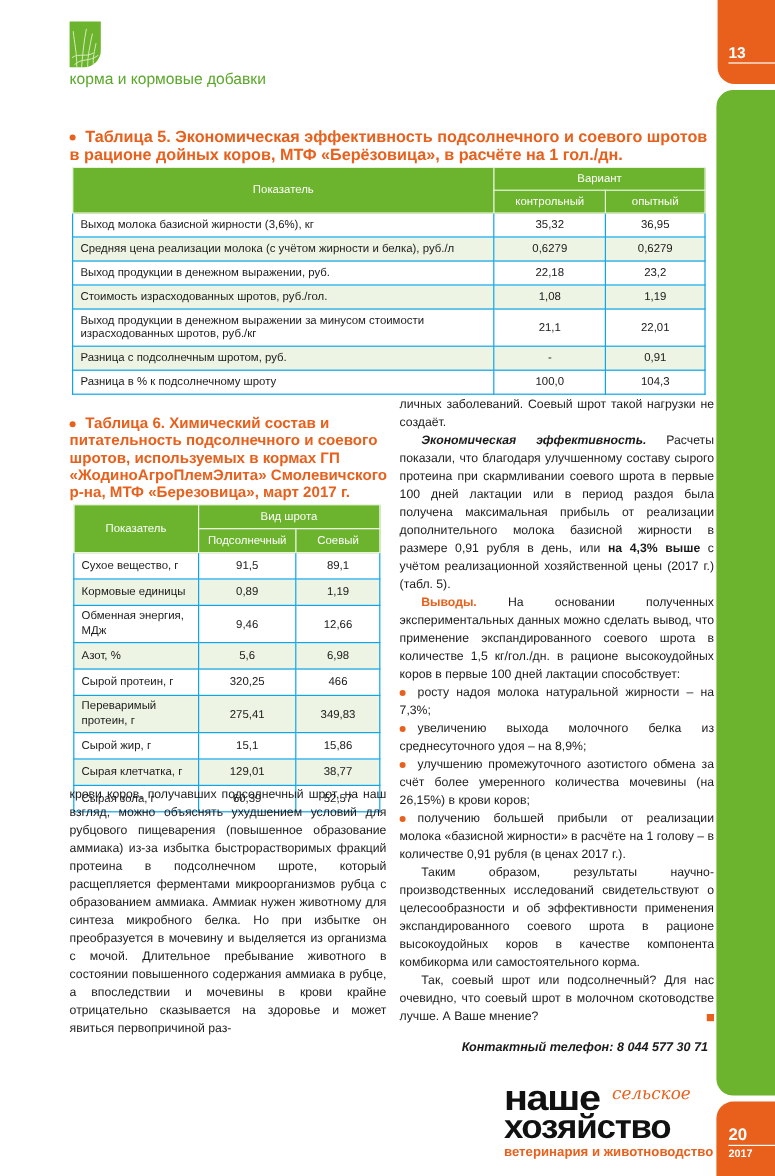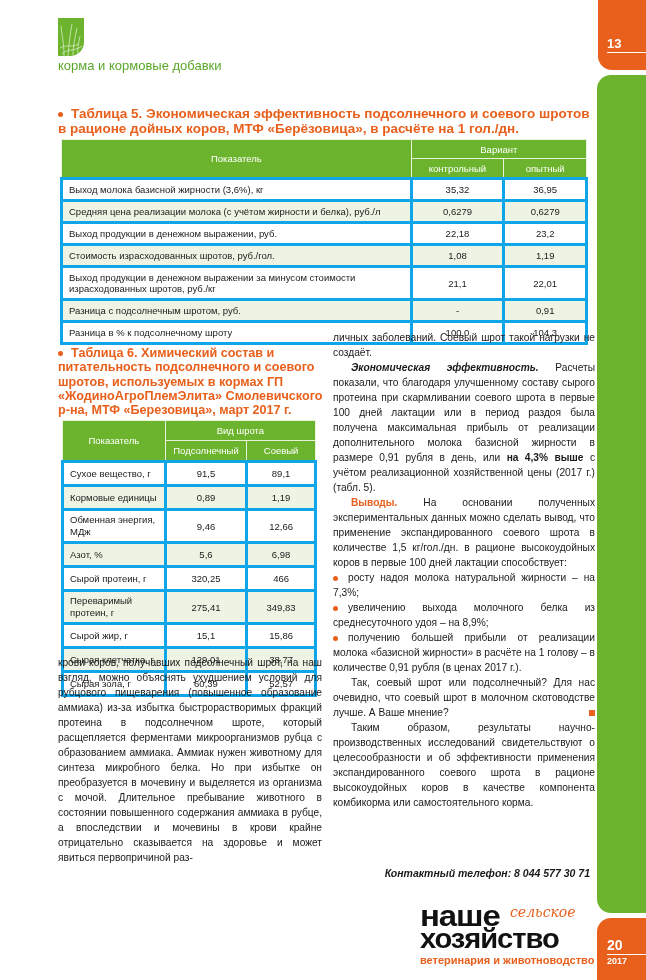--- a/index.html
+++ b/index.html
@@ -17,21 +17,21 @@
   .logo-box svg { position:absolute; left:0; top:0; }
   .section-title { position:absolute; left:58px; top:58px; color:#5aa82a; font-weight:normal; font-size:13px; }
 
   .tbl-title { position:absolute; color:#e8601c; font-weight:bold; font-size:13.5px; line-height:15px; }
   .tbl-title .bullet { display:inline-block; width:5px; height:5px; border-radius:50%; background:#e8601c; margin-right:8px; vertical-align:middle; }
   #t5title { left:58px; top:106px; width:535px; }
   #t6title { left:58px; top:346px; width:265px; font-size:12.6px; line-height:14.3px; }
 
   table { border-collapse:collapse; position:absolute; font-size:9.5px; }
   table th { background:#6cb42d; color:#fff; font-weight:normal; border:1px solid #e8f3dc; }
-  table td { border:3px solid #0ea5e9; padding:0 6px; }
+  table td { border:1px solid #0ea5e9; padding:0 6px; }
   table tr.alt td { background:#eef4e4; }
   table td.num { text-align:center; }
   #t5 { left:60px; top:139px; width:528px; }
   #t5 th { height:16px; }
   #t5 td { height:19px; }
   #t5 td.tall { height:30px; line-height:11px; }
   #t6 { left:61px; top:420px; width:256px; font-size:9.5px; }
   #t6 th { height:17px; }
   #t6 td { height:21px; }
   #t6 td.tall { height:30px; line-height:12px; }
@@ -205,24 +205,25 @@
   <p>крови коров, получавших подсолнечный шрот, на наш взгляд, можно объяснять ухудшением условий для рубцового пищеварения (повышенное образование аммиака) из-за избытка быстрорастворимых фракций протеина в подсолнечном шроте, который расщепляется ферментами микроорганизмов рубца с образованием аммиака. Аммиак нужен животному для синтеза микробного белка. Но при избытке он преобразуется в мочевину и выделяется из организма с мочой. Длительное пребывание животного в состоянии повышенного содержания аммиака в рубце, а впоследствии и мочевины в крови крайне отрицательно сказывается на здоровье и может явиться первопричиной раз-</p>
 </div>
 
 <div class="col" id="col-right">
   <p>личных заболеваний. Соевый шрот такой нагрузки не создаёт.</p>
   <p class="ind"><span class="bi">Экономическая эффективность.</span><span> Расчеты показали, что благодаря улучшенному составу сырого протеина при скармливании соевого шрота в первые 100 дней лактации или в период раздоя была получена максимальная прибыль от реализации дополнительного молока базисной жирности в размере 0,91 рубля в день, или </span><span class="b">на 4,3% выше</span><span> с учётом реализационной хозяйственной цены (2017 г.) (табл. 5).</span></p>
   <p class="ind"><span class="b-orange">Выводы.</span><span> На основании полученных экспериментальных данных можно сделать вывод, что применение экспандированного соевого шрота в количестве 1,5 кг/гол./дн. в рационе высокоудойных коров в первые 100 дней лактации способствует:</span></p>
   <div id="bullets">
       <p class="li"><span class="dot"></span><span>росту надоя молока натуральной жирности – на 7,3%;</span></p>
       <p class="li"><span class="dot"></span><span>увеличению выхода молочного белка из среднесуточного удоя – на 8,9%;</span></p>
+      <p class="li"><span class="dot"></span><span>улучшению промежуточного азотистого обмена за счёт более умеренного количества мочевины (на 26,15%) в крови коров;</span></p>
       <p class="li"><span class="dot"></span><span>получению большей прибыли от реализации молока «базисной жирности» в расчёте на 1 голову – в количестве 0,91 рубля (в ценах 2017 г.).</span></p>
     </div>
+  <p class="ind">Таким образом, результаты научно-производственных исследований свидетельствуют о целесообразности и об эффективности применения экспандированного соевого шрота в рационе высокоудойных коров в качестве компонента комбикорма или самостоятельного корма.</p>
   <p class="ind"><span>Так, соевый шрот или подсолнечный? Для нас очевидно, что соевый шрот в молочном скотоводстве лучше. А Ваше мнение?</span><span class="end-sq"></span></p>
-  <p class="ind">Таким образом, результаты научно-производственных исследований свидетельствуют о целесообразности и об эффективности применения экспандированного соевого шрота в рационе высокоудойных коров в качестве компонента комбикорма или самостоятельного корма.</p>
 </div>
 <div class="contact">Контактный телефон: 8 044 577 30 71</div>
 
 <div class="brand">
   <div class="nashe">наше</div>
   <div class="selsk">сельское</div>
   <div class="hoz">хозяйство</div>
   <div class="vet">ветеринария  и животноводство</div>
 </div>
 

